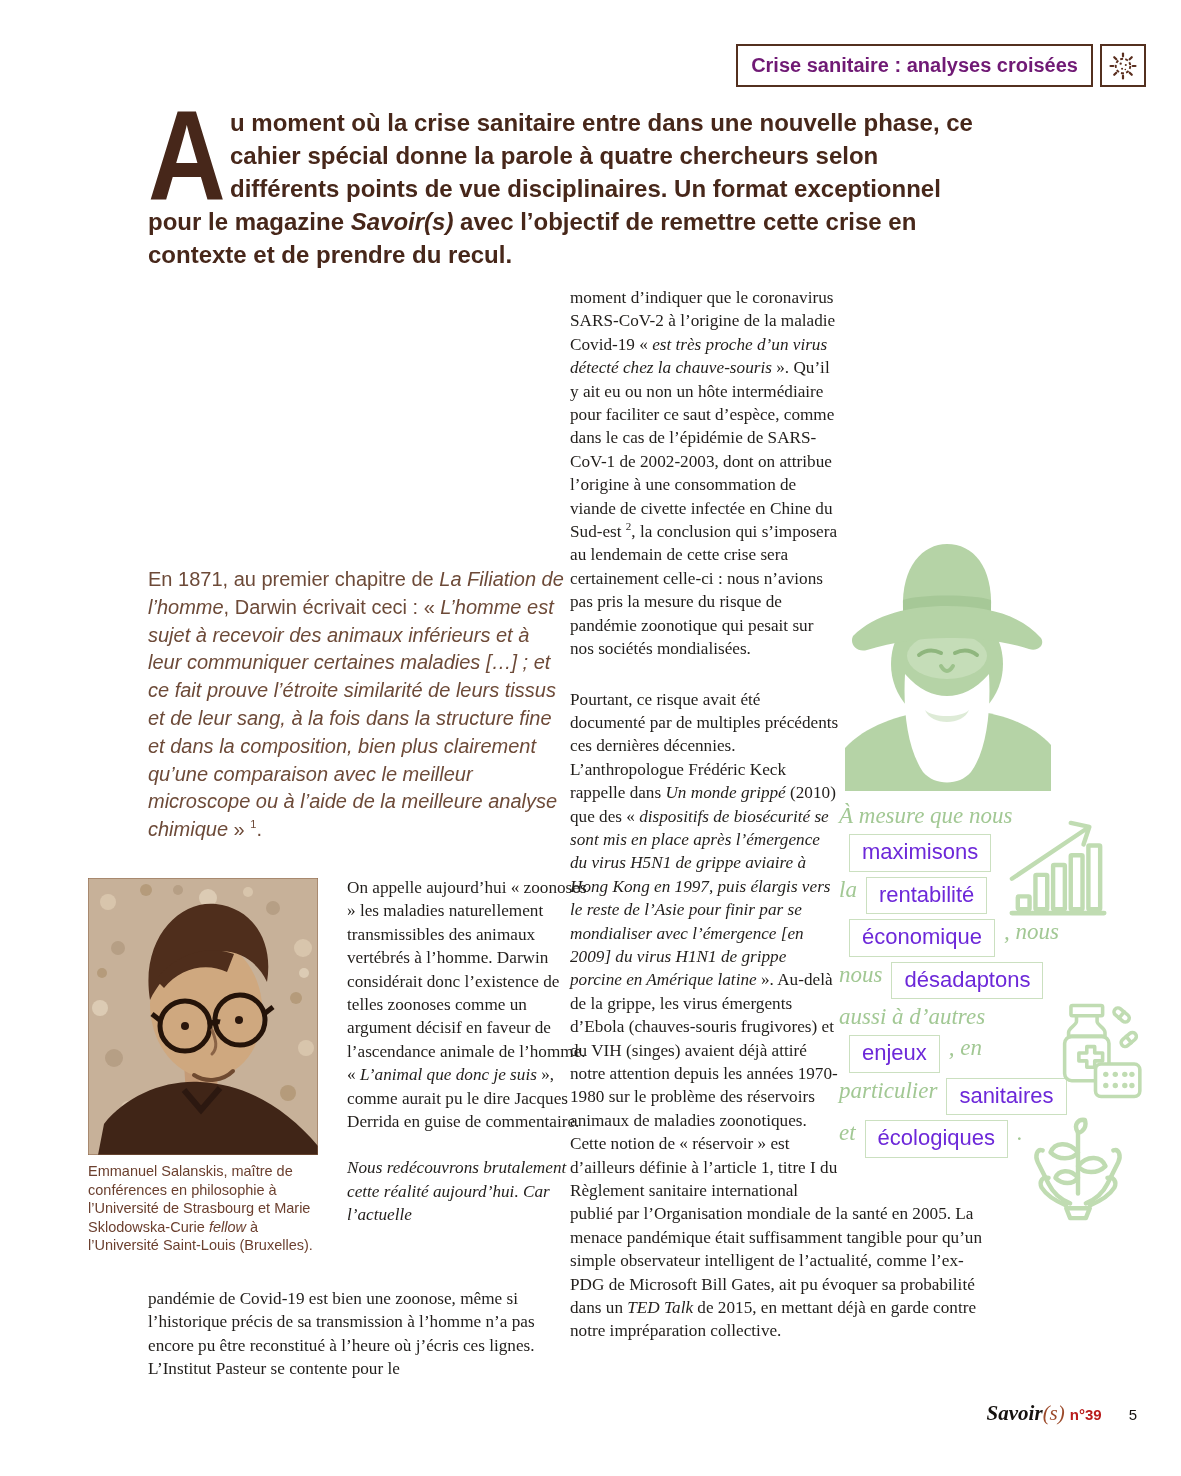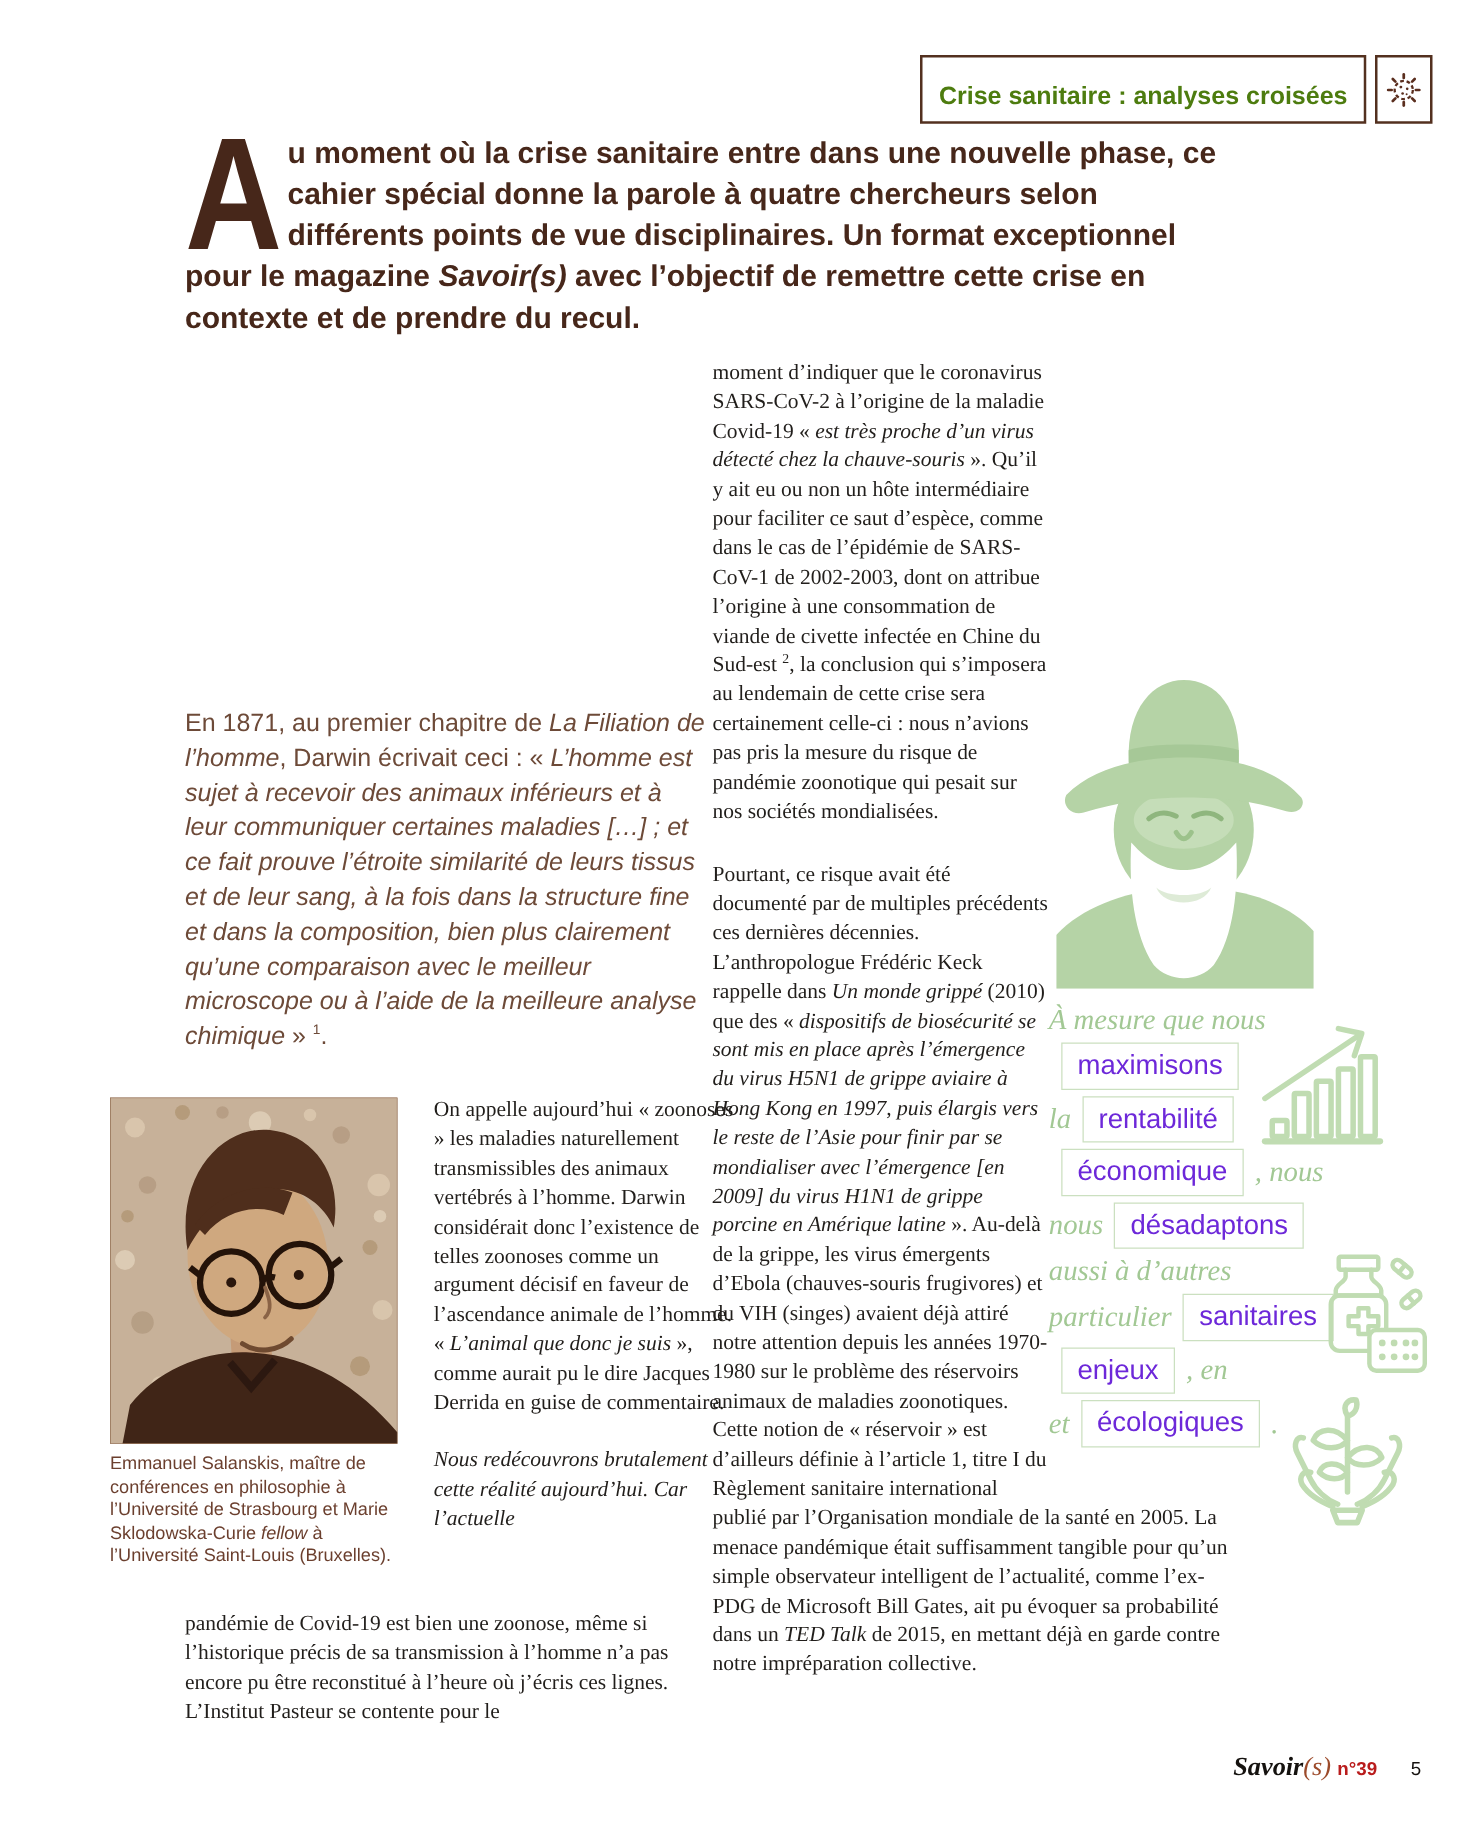--- a/index.html
+++ b/index.html
@@ -2,22 +2,22 @@
 <html lang="fr"><head>
 <meta charset="utf-8">
 <style>
   * { margin:0; padding:0; box-sizing:border-box; }
   html,body { background:#e8e8e8; }
   .page { position:relative; width:1181px; height:1476px; background:#fff; margin:0 auto;
           overflow:hidden; font-family:"Liberation Serif", serif; }
 
   
   .topic-tag { position:absolute; top:44px; right:35px; display:flex; gap:7px; align-items:stretch; }
-  .tag-label-box { border:2px solid #53301f; padding:20px 13px 9px;
-                   font:700 20px/1.1 "Liberation Sans", sans-serif; color:#4d7c0f; background:#fff;text-align:right; }
+  .tag-label-box { border:2px solid #53301f; padding:8px 13px 9px;
+                   font:700 20px/1.1 "Liberation Sans", sans-serif; color:#701a75; background:#fff;text-align:right; }
   .tag-icon-box { border:2px solid #53301f; width:46px; display:flex; align-items:center; justify-content:center; }
 
   
   .intro { position:absolute; left:148px; top:106px; width:842px;
            font:700 24px/33px "Liberation Sans", sans-serif; color:#47271a; }
   .drop-cap { float:left; width:74px; height:94px; font-size:128px; line-height:94px;
               transform:scaleX(.84); transform-origin:0 55%; margin:3px 8px 0 0; }
 
   
   .article-title { position:absolute; left:90px; top:286px; width:530px;
@@ -40,21 +40,21 @@
   .column-left p + p { margin-top:23px;font-style:italic; }
   .column-bottom { position:absolute; left:148px; top:1287px; width:420px; }
   .column-right { position:absolute; left:570px; top:286px; width:417px; }
   .column-right .p2 { margin-top:27px; }
   sup { font-size:11px; vertical-align:super; line-height:0; }
 
   
   .margin-figure { float:right; width:252px; margin-right:-104px; margin-top:228px; position:relative; }
   .darwin { display:block; margin-left:6px; }
   .pull-quote { margin-top:12px; margin-bottom:30px; }
-  .pq-line { display:flex; align-items:center; gap:9px; margin-bottom:5px; white-space:nowrap; }
+  .pq-line { display:flex; align-items:flex-start; gap:9px; margin-bottom:5px; white-space:nowrap; }
   .pq-it  { font:italic 23px "Liberation Serif", serif; color:#a2c894; }
   .pq-box { font:22px/1.25 "Liberation Sans", sans-serif; color:#6d28d9;
             border:1.5px solid #cbe0c0; padding:3px 12px 5px; background:#fff; }
   .fig-icon { position:absolute; }
   .icon-chart { top:300px; right:-17px; }
   .icon-meds  { top:487px; right:-52px; }
   .icon-plant { top:603px; right:-37px; }
 
   
   .page-footer { position:absolute; top:1401px; right:44px; display:flex; align-items:baseline; }
@@ -185,27 +185,27 @@
             <span class="pq-box">économique</span>
             <span class="pq-it">, nous</span>
           </div>
           <div class="pq-line">
             <span class="pq-it">nous</span>
             <span class="pq-box">désadaptons</span>
           </div>
           <div class="pq-line">
             <span class="pq-it">aussi à d’autres</span>
           </div>
-          <div class="pq-line">
-            <span class="pq-it">particulier</span>
-            <span class="pq-box">sanitaires</span>
-          </div>
           <div class="pq-line" style="padding-left: 10px;">
             <span class="pq-box">enjeux</span>
             <span class="pq-it">, en</span>
+          </div>
+          <div class="pq-line">
+            <span class="pq-it">particulier</span>
+            <span class="pq-box">sanitaires</span>
           </div>
           <div class="pq-line">
             <span class="pq-it">et</span>
             <span class="pq-box">écologiques</span>
             <span class="pq-it">.</span>
           </div>
         </div>
 
       <svg class="fig-icon icon-chart" width="100" height="106" viewBox="0 0 102 108" fill="none" stroke="#c0dcb2" stroke-width="4.5" stroke-linecap="round" stroke-linejoin="round">
         <line x1="4" y1="101" x2="98" y2="101" stroke-width="5"></line>

